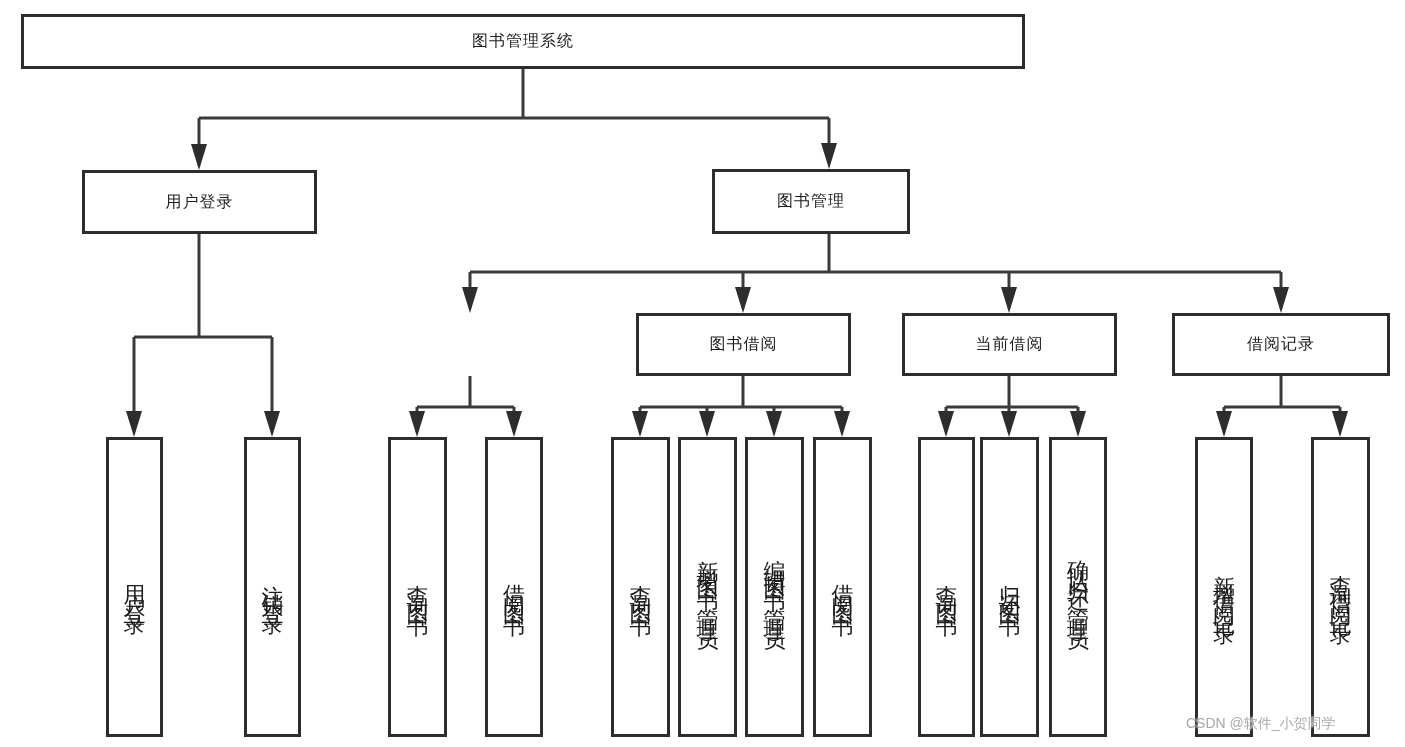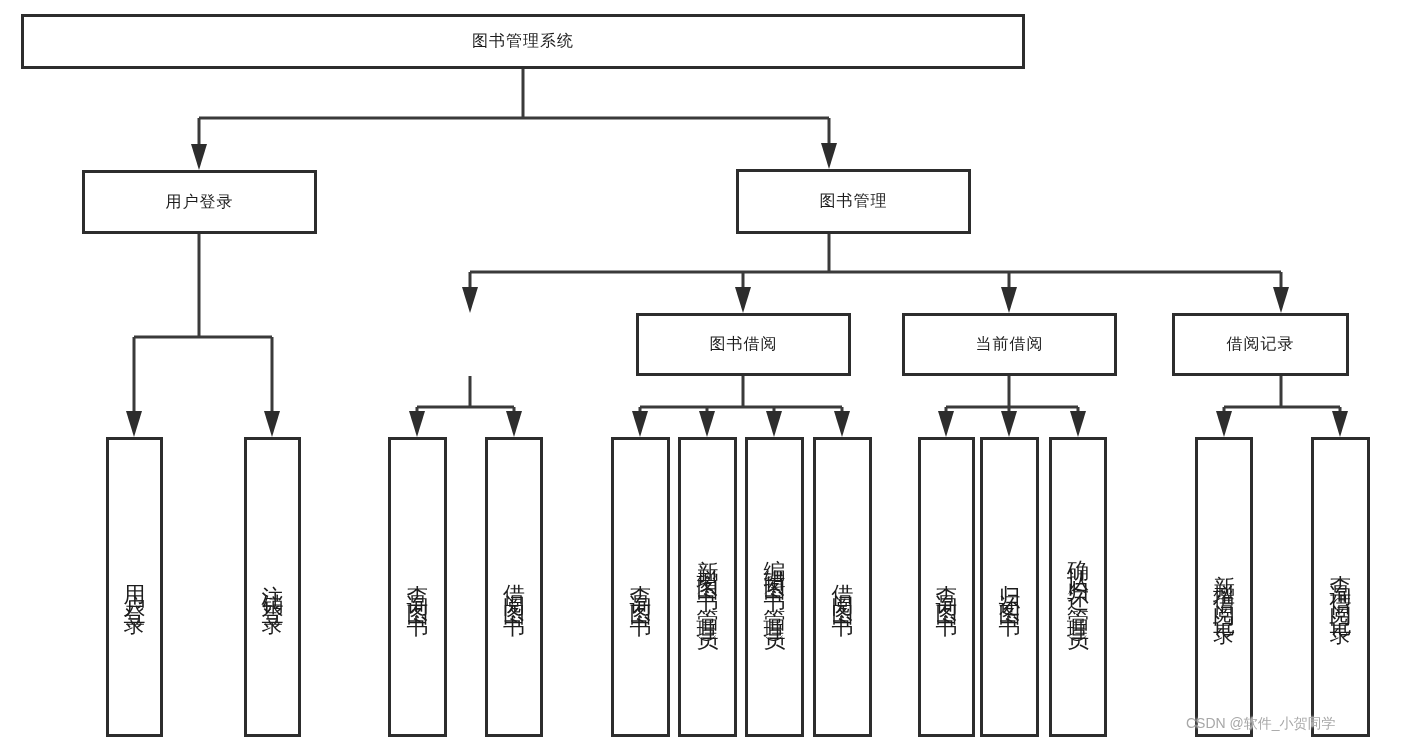--- a/index.html
+++ b/index.html
@@ -37,26 +37,26 @@
     text-orientation:mixed;
     font-size:22px;
     line-height:1;
     letter-spacing:0.45em;
     white-space:normal;
   }
   
   #n-root{left:21px;top:14px;width:1004px;height:55px;}
   
   #n-userlogin{left:82px;top:170px;width:235px;height:64px;}
-  #n-bookmgmt{left:712px;top:169px;width:235px;height:65px;margin-left:24px;}
+  #n-bookmgmt{left:712px;top:169px;width:198px;height:65px;}
   
   #n-newbook{left:363px;top:313px;width:215px;height:63px;}
   #n-borrowmod{left:636px;top:313px;width:215px;height:63px;text-align:center;}
   #n-current{left:902px;top:313px;width:215px;height:63px;}
-  #n-records{left:1172px;top:313px;width:177px;height:63px;}
+  #n-records{left:1172px;top:313px;width:218px;height:63px;}
   
   #l-a1{left:106px;top:437px;width:57px;height:300px;}
   #l-a2{left:244px;top:437px;width:57px;height:300px;}
   #l-b1{left:388px;top:437px;width:59px;height:300px;}
   #l-b2{left:485px;top:437px;width:58px;height:300px;}
   #l-c1{left:611px;top:437px;width:59px;height:300px;}
   #l-c2{left:678px;top:437px;width:59px;height:300px;}
   #l-c3{left:745px;top:437px;width:59px;height:300px;}
   #l-c4{left:813px;top:437px;width:59px;height:300px;}
   #l-d1{left:918px;top:437px;width:57px;height:300px;}

